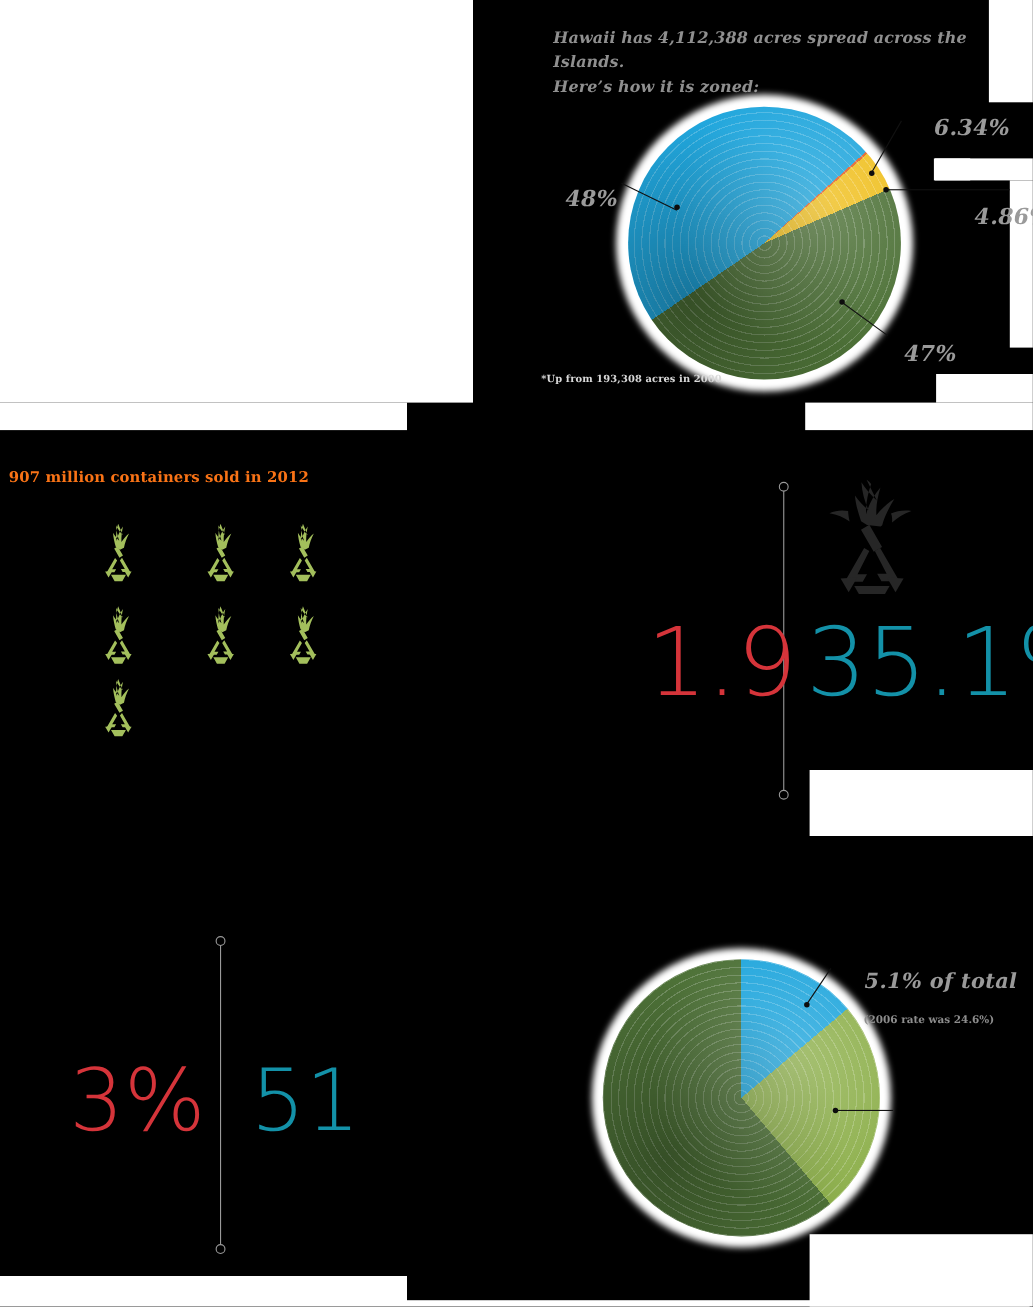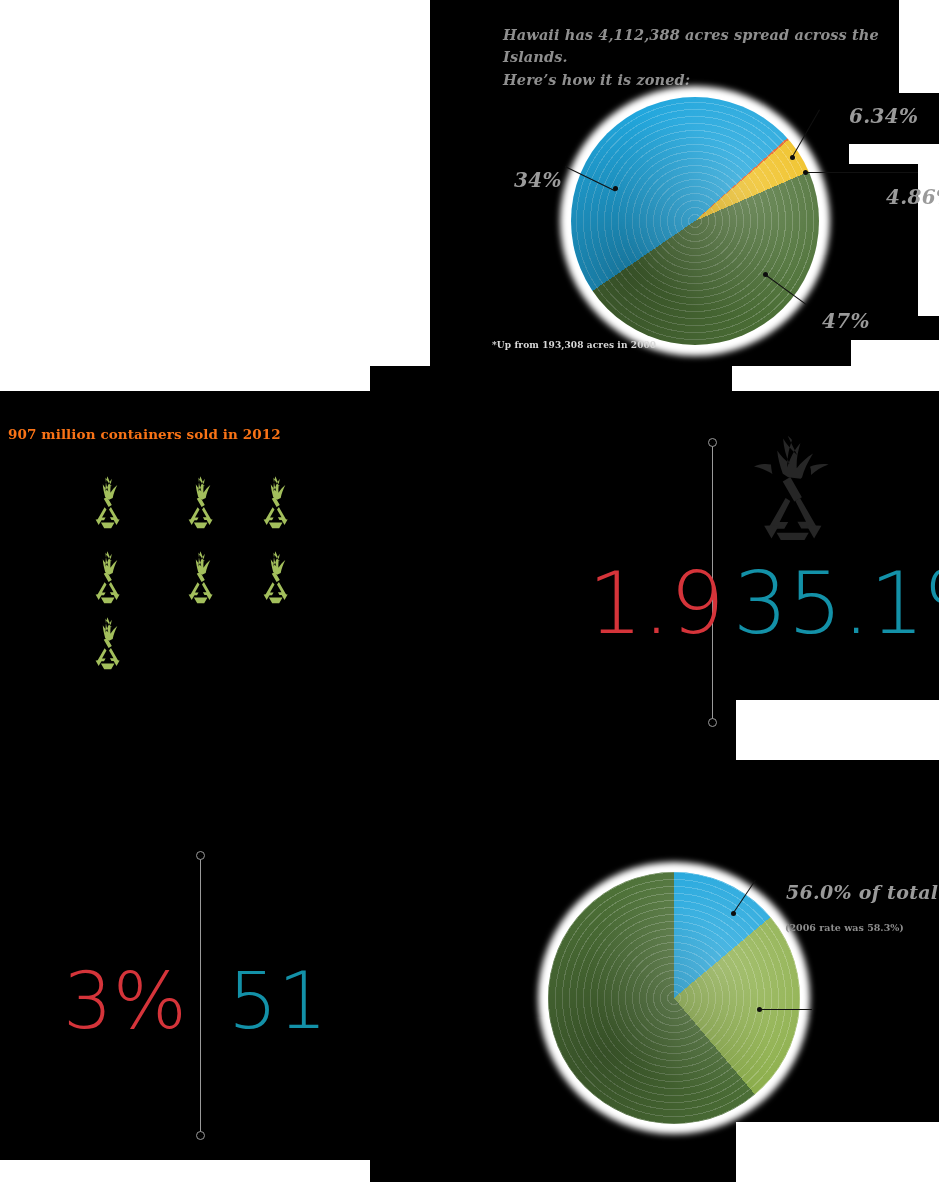--- a/index.html
+++ b/index.html
@@ -115,21 +115,21 @@
          background:conic-gradient(from 49deg,
             #f0c020 0deg 17.5deg,
             #4e7238 17.5deg 186.7deg,
             #22a7dd 186.7deg 359deg,
             #e0622a 359deg 360deg);">
       <div class="rings"></div>
       <div class="shade"></div>
     </div>
   </div>
 
-  <div class="pct-label" style="left:514px;top:168px;">34%</div>
+  <div class="pct-label" style="left:514px;top:168px;">48%</div>
   <div class="leader" style="left:565px;top:166px;width:56px;transform:rotate(26deg);"></div>
   <div class="dot" style="left:613px;top:186px;"></div>
 
   <div class="pct-label" style="left:849px;top:104px;">6.34%</div>
   <div class="leader" style="left:792px;top:157px;width:55px;transform:rotate(-60deg);"></div>
   <div class="dot" style="left:790px;top:155px;"></div>
 
   <div class="pct-label" style="left:886px;top:185px;">4.86%</div>
   <div class="leader" style="left:806px;top:172px;width:112px;transform:rotate(0deg);"></div>
   <div class="dot" style="left:803px;top:170px;"></div>
@@ -295,21 +295,21 @@
     <div class="pie" style="left:10px;top:10px;width:252px;height:252px;
          background:conic-gradient(from 0deg,
             #22a7dd 0deg 50deg,
             #8fb14e 50deg 140deg,
             #4e7238 140deg 360deg);">
       <div class="rings"></div>
       <div class="shade"></div>
     </div>
   </div>
 
-  <div class="pct-label sm" style="left:786px;top:881px;">56.0% of total</div>
-  <div class="subnote" style="left:785px;top:922px;">(2006 rate was 58.3%)</div>
+  <div class="pct-label sm" style="left:786px;top:881px;">5.1% of total</div>
+  <div class="subnote" style="left:785px;top:922px;">(2006 rate was 24.6%)</div>
 
   <div class="leader" style="left:733px;top:913px;width:40px;transform:rotate(-56deg);"></div>
   <div class="dot" style="left:731px;top:911px;"></div>
 
   <div class="leader" style="left:760px;top:1009px;width:52px;transform:rotate(0deg);"></div>
   <div class="dot" style="left:757px;top:1007px;"></div>
 </div>
 
 </body></html>

